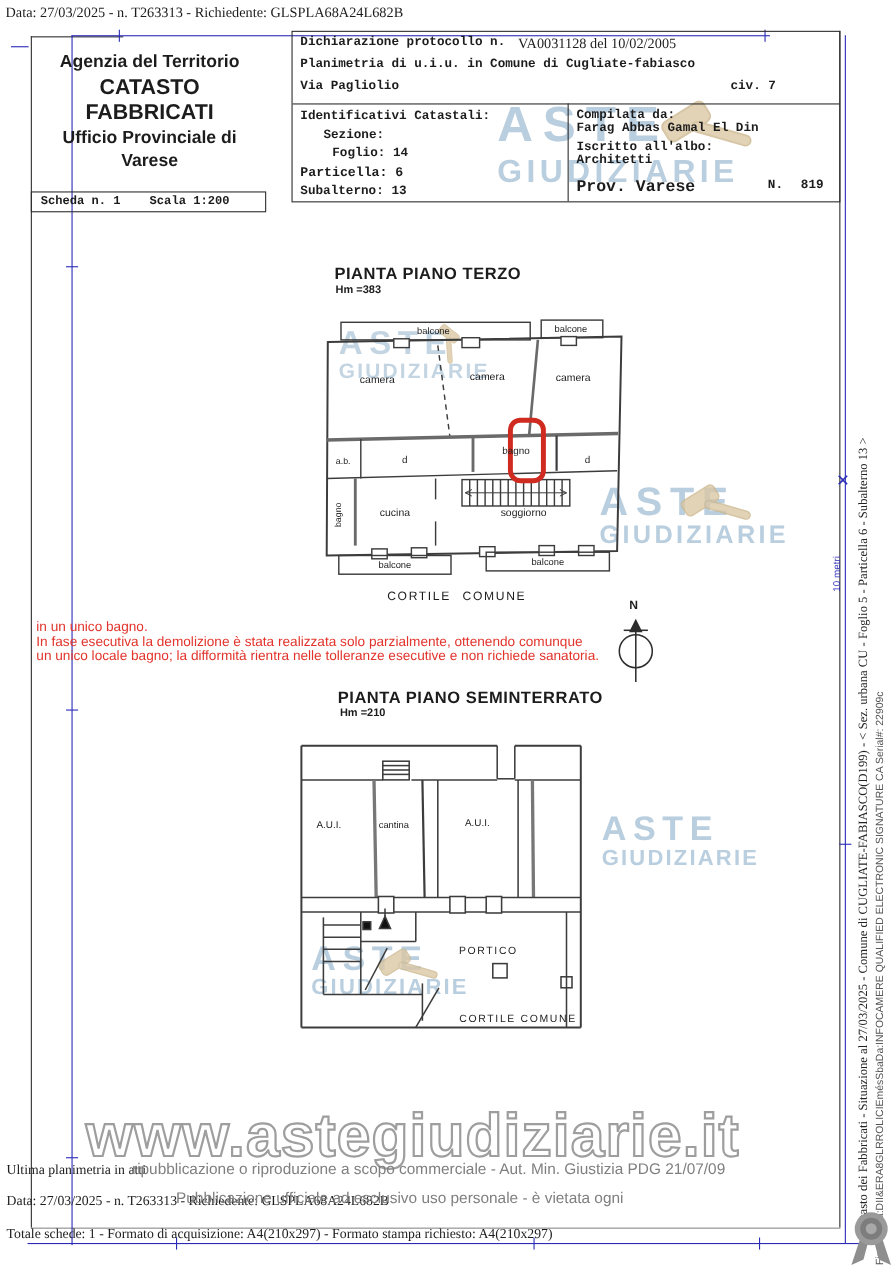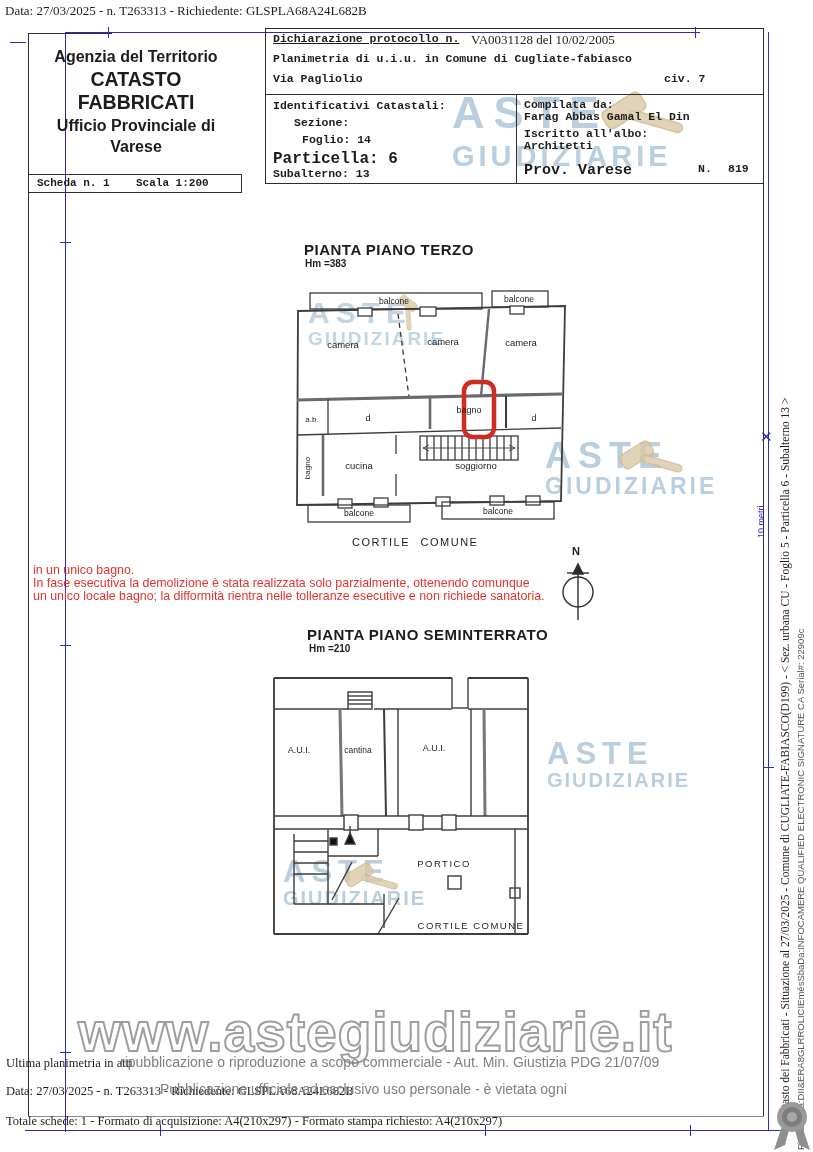--- a/index.html
+++ b/index.html
@@ -54,31 +54,31 @@
   <div class="vtext" style="left:756px;top:478px;height:60px;color:#2b2bb8;font-size:9px;">10 metri</div>
 
   <div class="a content" style="left:38px;top:48px;width:196px;text-align:center;font-weight:bold;">
     <div style="font-size:16px;">Agenzia del Territorio</div>
     <div style="font-size:19.5px;margin-top:2px;">CATASTO FABBRICATI</div>
     <div style="font-size:16px;margin-top:3px;">Ufficio Provinciale di</div>
     <div style="font-size:16px;margin-top:3px;">Varese</div>
   </div>
 
   <div class="a content" style="left:265px;top:28px;width:497px;height:154px;border:1px solid #2e2e2e;">
-    <div class="a mono" style="left:7px;top:3px;font-size:11.5px;text-decoration:underline;">Dichiarazione protocollo n.</div>
+    <div class="a mono" style="left:7px;top:3px;font-size:11.5px;">Dichiarazione protocollo n.</div>
     <div class="a serif" style="left:205px;top:3px;font-size:13px;">VA0031128 del  10/02/2005</div>
     <div class="a mono" style="left:7px;top:23px;font-size:11.5px;">Planimetria di u.i.u. in Comune di Cugliate-fabiasco</div>
     <div class="a mono" style="left:7px;top:43px;font-size:11.5px;">Via Pagliolio</div>
     <div class="a mono" style="left:398px;top:43px;font-size:11.5px;text-align:center;">civ. 7</div>
     <div class="kline" style="left:0;top:65px;width:497px;height:1px;"></div>
     <div class="kline" style="left:250px;top:65px;width:1px;height:89px;"></div>
     <div class="a mono" style="left:7px;top:70px;font-size:11.5px;">Identificativi Catastali:</div>
     <div class="a mono" style="left:28px;top:87px;font-size:11.5px;">Sezione:</div>
     <div class="a mono" style="left:36px;top:104px;font-size:11.5px;">Foglio: 14</div>
-    <div class="a mono" style="left:7px;top:121px;font-size:16px;">Particella: 6</div>
+    <div class="a mono" style="left:7px;top:121px;font-size:12px;">Particella: 6</div>
     <div class="a mono" style="left:7px;top:138px;font-size:11.5px;">Subalterno: 13</div>
     <div class="a mono" style="left:258px;top:69px;font-size:11.5px;">Compilata da:</div>
     <div class="a mono" style="left:258px;top:81px;font-size:11.5px;">Farag Abbas Gamal El Din</div>
     <div class="a mono" style="left:258px;top:98px;font-size:11.5px;">Iscritto all'albo:</div>
     <div class="a mono" style="left:258px;top:110px;font-size:11.5px;">Architetti</div>
     <div class="a mono" style="left:258px;top:133px;font-size:15px;">Prov. Varese</div>
     <div class="a mono" style="left:432px;top:133px;font-size:11.5px;">N.</div>
     <div class="a mono" style="left:462px;top:133px;font-size:11.5px;">819</div>
   </div>
 

